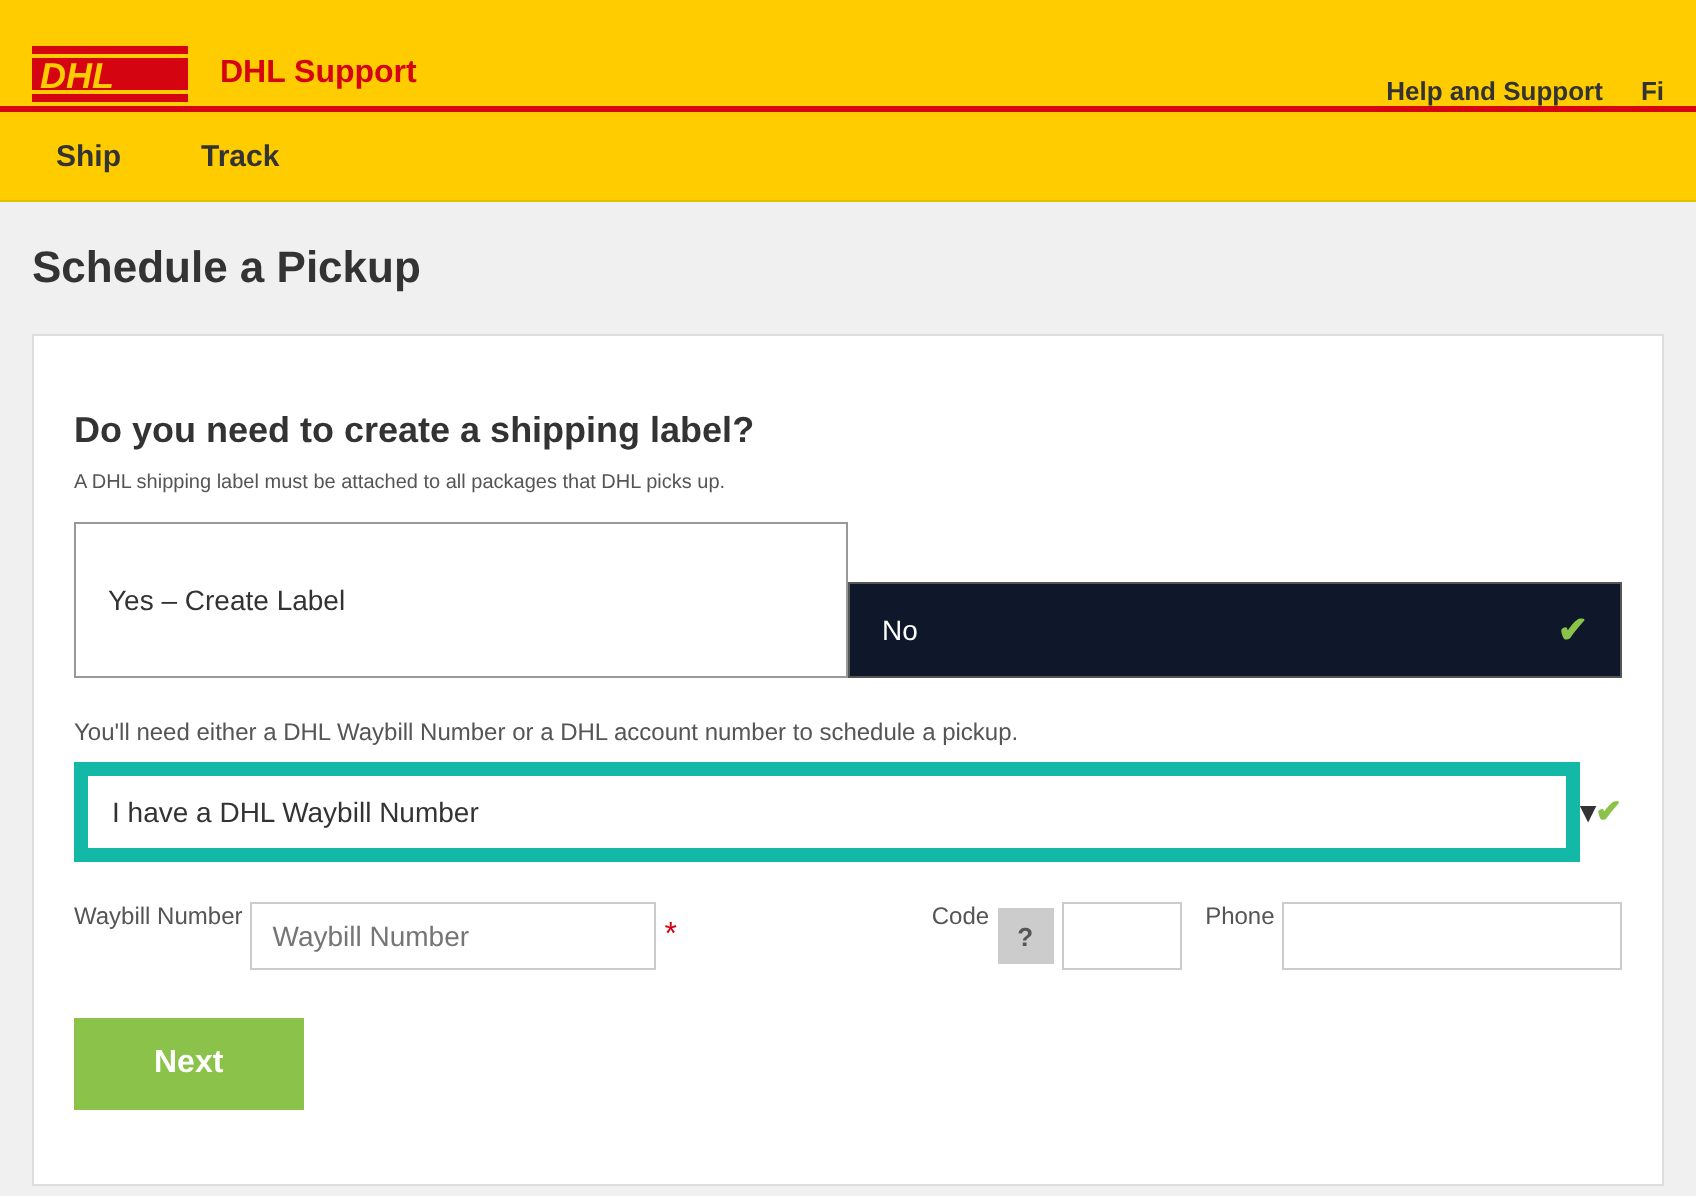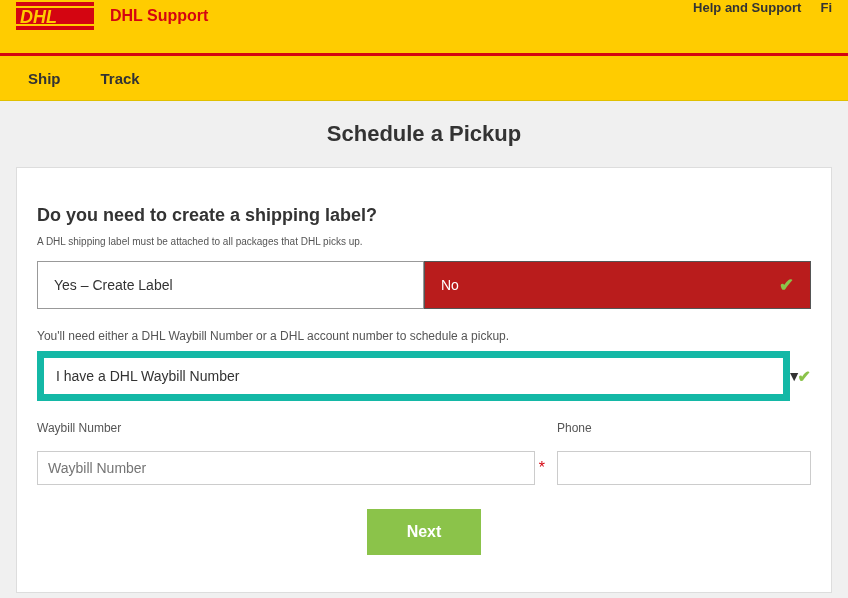--- a/index.html
+++ b/index.html
@@ -2,21 +2,21 @@
 <html><head>
   <meta charset="utf-8">
   <style>
     * { box-sizing: border-box; margin: 0; padding: 0; }
     body { font-family: Arial, sans-serif; background: #f0f0f0; width: 848px; min-height: 598px; }
 
     
     .header {
       background: #FFCC00;
       display: flex;
-      align-items: flex-start;
+      align-items: flex-end;
       padding: 0 16px;
       height: 56px;
       border-bottom: 3px solid #D40511;
     }
     .logo-area {
       display: flex;
       align-items: center;
       gap: 10px;
     }
     .dhl-express-label {
@@ -61,21 +61,20 @@
 
     
     .page-content {
       padding: 20px 16px;
     }
     .page-title {
       font-size: 22px;
       font-weight: bold;
       color: #333;
       margin-bottom: 20px;
-      text-align: center;
     }
 
     
     .card {
       background: #fff;
       border: 1px solid #ddd;
       padding: 37px 20px;
       max-width: 820px;
     }
 
@@ -104,28 +103,29 @@
       background: #fff;
       border: 1px solid #999;
       font-size: 14px;
       color: #333;
       cursor: pointer;
       text-align: left;
     }
     .btn-no {
       flex: 1;
       padding: 12px 16px;
-      background: #b91c1c;
+      background: #0f172a;
       border: 1px solid #555;
       font-size: 14px;
       color: #fff;
       cursor: pointer;
       display: flex;
       align-items: center;
       justify-content: space-between;
+      margin-top: 30px;
     }
     .checkmark-icon {
       color: #8BC34A;
       font-size: 18px;
       font-weight: bold;
     }
 
     
     .waybill-hint {
       font-size: 12px;
@@ -165,22 +165,22 @@
     }
 
     
     .fields-row {
       display: flex;
       gap: 12px;
       align-items: flex-end;
     }
     .field-group {
       display: flex;
-      flex-direction: column;
-      gap: 16px;
+      flex-direction: row;
+      gap: 4px;
     }
     .field-group.waybill-field {
       flex: 2;
     }
     .field-group.code-field {
       flex: 0 0 100px;
     }
     .field-group.phone-field {
       flex: 1;
     }
@@ -215,21 +215,21 @@
       color: #555;
       cursor: pointer;
       display: flex;
       align-items: center;
       justify-content: center;
     }
 
     
     .next-section {
       display: flex;
-      justify-content: center;
+      justify-content: flex-start;
       margin-top: 24px;
     }
     .btn-next {
       background: #8BC34A;
       color: #fff;
       border: none;
       padding: 14px 40px;
       font-size: 16px;
       font-weight: bold;
       cursor: pointer;
@@ -293,20 +293,27 @@
 
     <div class="fields-row">
       <div class="field-group waybill-field">
         <label class="field-label">Waybill Number</label>
         <div class="field-input-wrap">
           <input class="field-input" type="text" placeholder="Waybill Number" style="">
           <span class="required-star">*</span>
         </div>
       </div>
 
+      <div class="field-group code-field">
+        <label class="field-label">Code</label>
+        <div class="field-input-wrap">
+          <button class="help-btn">?</button>
+          <input class="field-input" type="text" style="width: 60px;">
+        </div>
+      </div>
 
       <div class="field-group phone-field">
         <label class="field-label">Phone</label>
         <input class="field-input" type="text" style="">
       </div>
     </div>
 
     <div class="next-section">
       <button class="btn-next">Next</button>
     </div>

